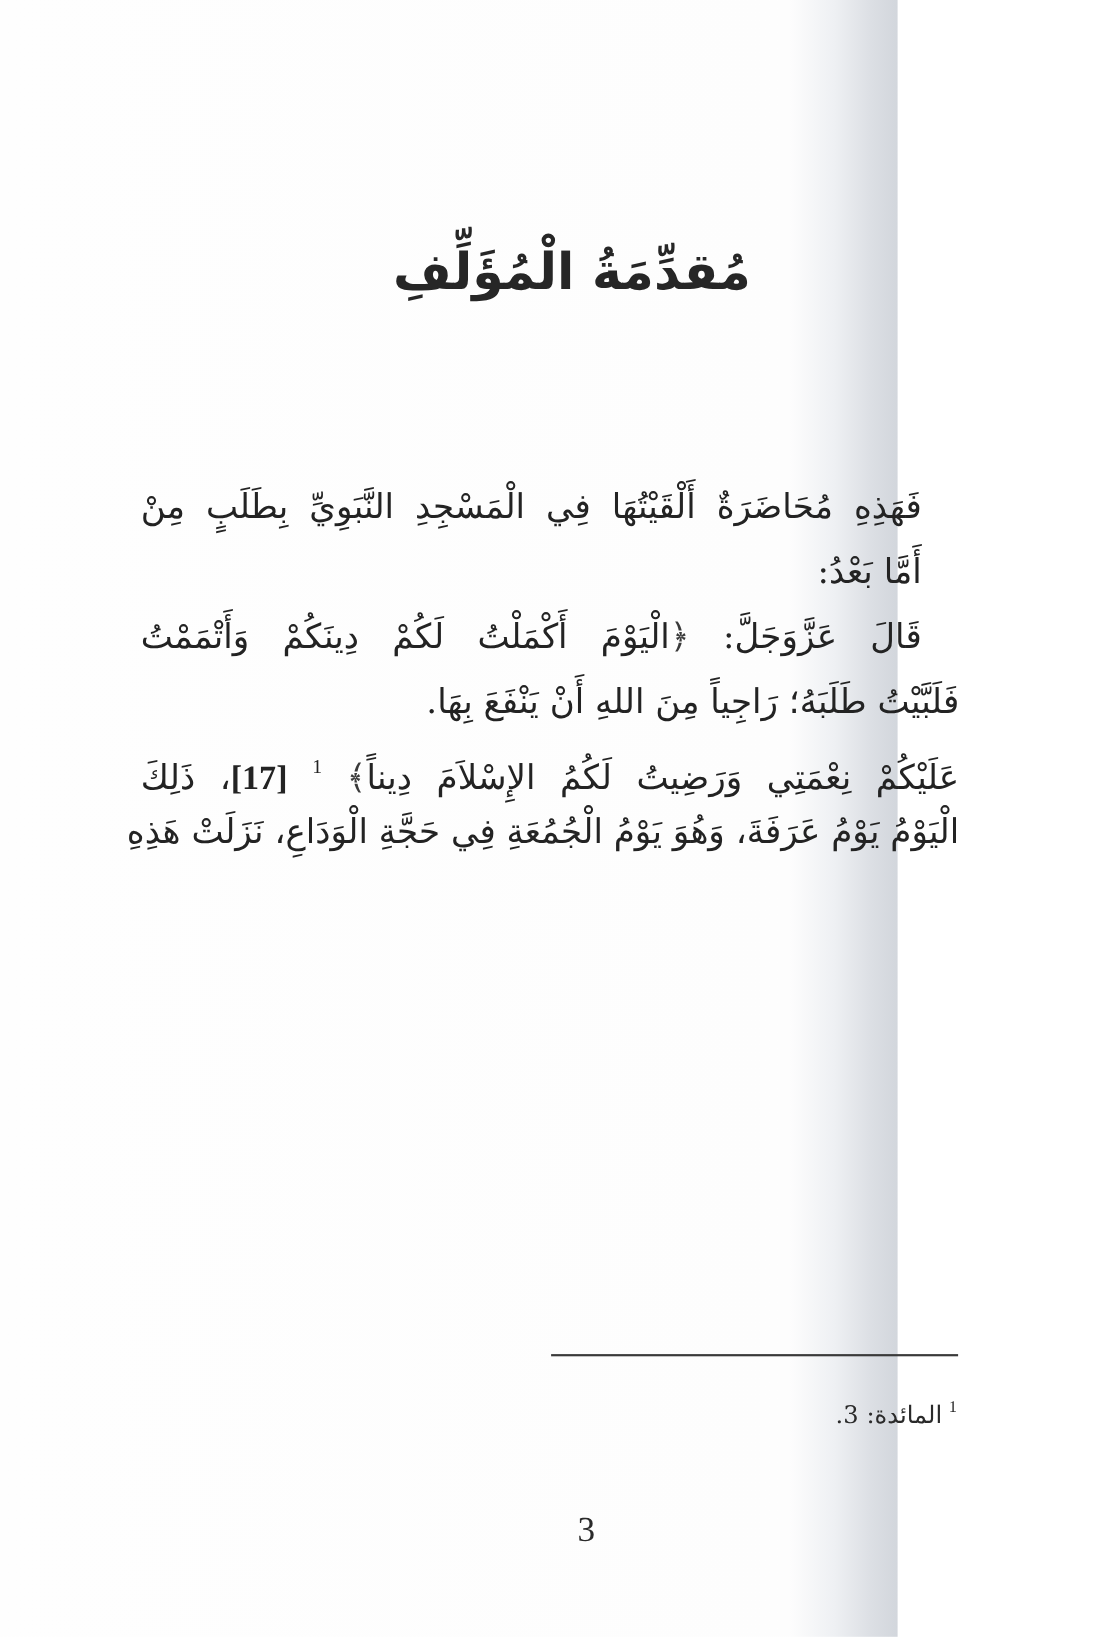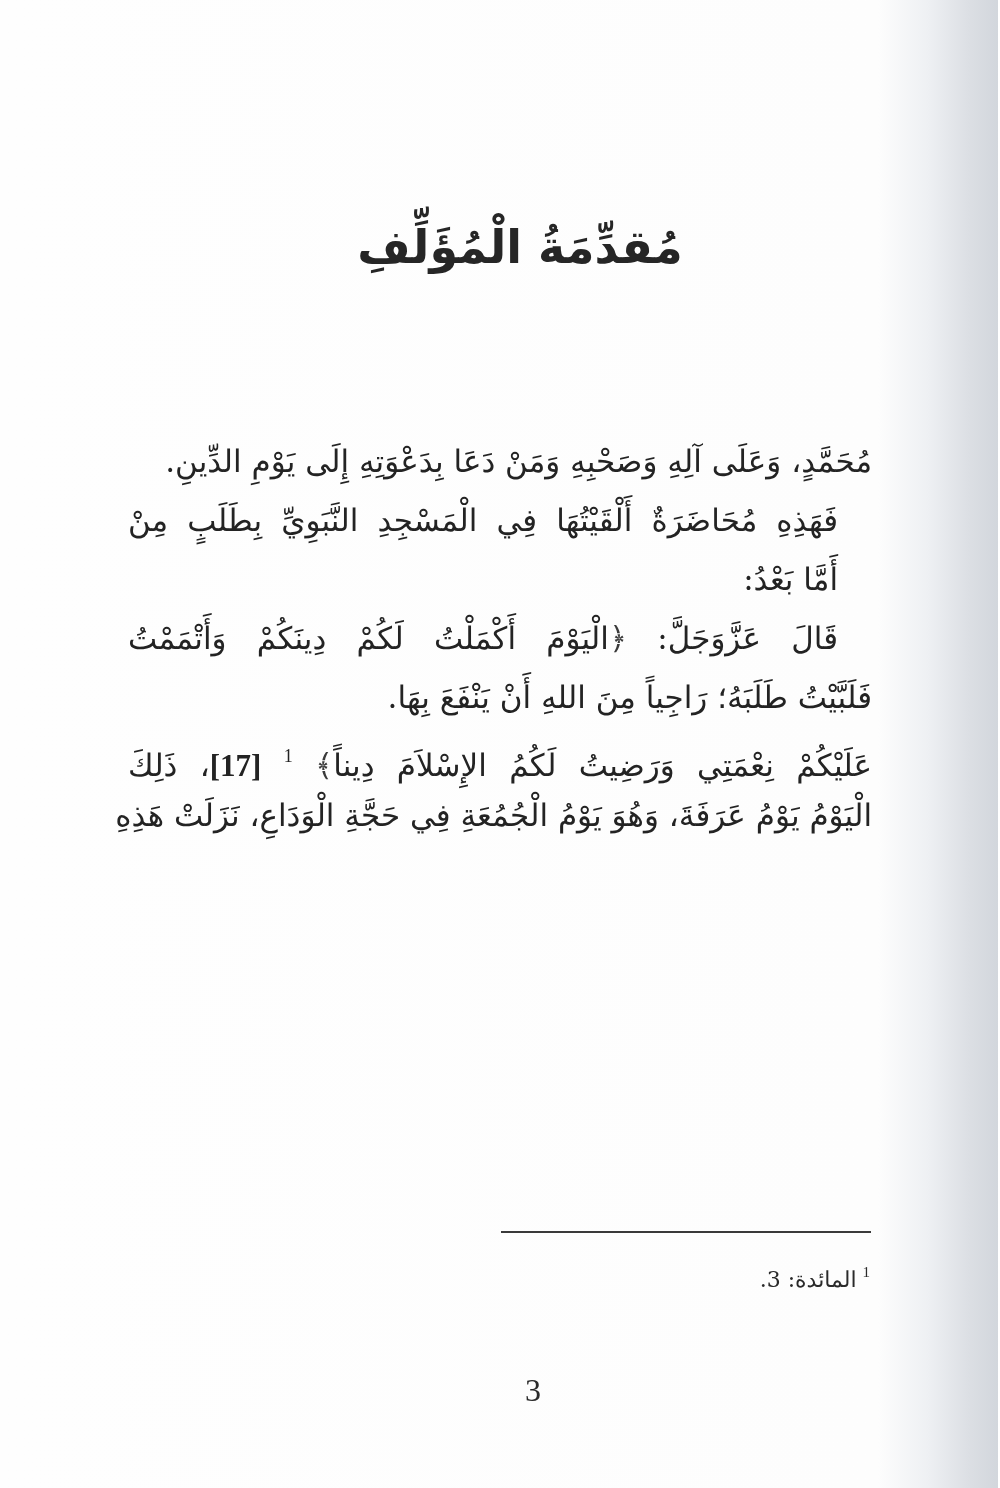--- a/index.html
+++ b/index.html
@@ -11,21 +11,21 @@
       height: 1488px;
       position: relative;
       overflow: hidden;
       background: #ffffff;
       color: #1e1e1e;
       font-family: "DejaVu Serif", "Liberation Serif", serif;
     }
     .page {
       position: absolute;
       left: 0; top: 0;
-      width: 998px; height: 1488px;
+      width: 816px; height: 1488px;
       background: linear-gradient(to right, #fefefe 0%, #fdfdfd 88%, #eef0f3 93%, #dcdfe4 97%, #d2d6dc 100%);
     }
     .title {
       position: absolute;
       top: 212px;
       left: 300px;
       width: 440px;
       text-align: center;
       direction: rtl;
       font-family: "DejaVu Sans", sans-serif;
@@ -81,21 +81,21 @@
     }
     .footnote {
       position: absolute;
       top: 1254px;
       left: 560px;
       width: 310px;
       direction: rtl;
       text-align: right;
       font-family: "DejaVu Serif", serif;
       font-size: 22px;
-      line-height: 36px;
+      line-height: 52px;
       color: #2a2a2a;
     }
     .footnote .fn-num {
       font-family: "Liberation Serif", serif;
       font-size: 15px;
       vertical-align: 10px;
       margin-left: 6px;
     }
     .page-number {
       position: absolute;
@@ -111,21 +111,20 @@
   </style>
 </head>
 <body>
 
 <div class="page">
 
   <div class="title">مُقدِّمَةُ الْمُؤَلِّفِ</div>
 
   <div class="body-text">
 
-    <div class="line last">مُحَمَّدٍ، وَعَلَى آلِهِ وَصَحْبِهِ وَمَنْ دَعَا بِدَعْوَتِهِ إِلَى يَوْمِ الدِّينِ.</div>
 
     <div class="line indent">فَهَذِهِ مُحَاضَرَةٌ أَلْقَيْتُهَا فِي الْمَسْجِدِ النَّبَوِيِّ بِطَلَبٍ مِنْ</div>
 
     <div class="line last indent">أَمَّا بَعْدُ:</div>
     <div class="line indent"><span>قَالَ عَزَّوَجَلَّ: </span><span class="verse-mark">﴿</span><span>الْيَوْمَ أَكْمَلْتُ لَكُمْ دِينَكُمْ وَأَتْمَمْتُ</span></div>
 
     <div class="line last">فَلَبَّيْتُ طَلَبَهُ؛ رَاجِياً مِنَ اللهِ أَنْ يَنْفَعَ بِهَا.</div>
     <div class="line"><span>عَلَيْكُمْ نِعْمَتِي وَرَضِيتُ لَكُمُ الإِسْلاَمَ دِيناً</span><span class="verse-mark">﴾</span> <span class="sup">1</span> <span class="ref">[17]</span><span>، ذَلِكَ</span></div>
     <div class="line">الْيَوْمُ يَوْمُ عَرَفَةَ، وَهُوَ يَوْمُ الْجُمُعَةِ فِي حَجَّةِ الْوَدَاعِ، نَزَلَتْ هَذِهِ</div>
 

